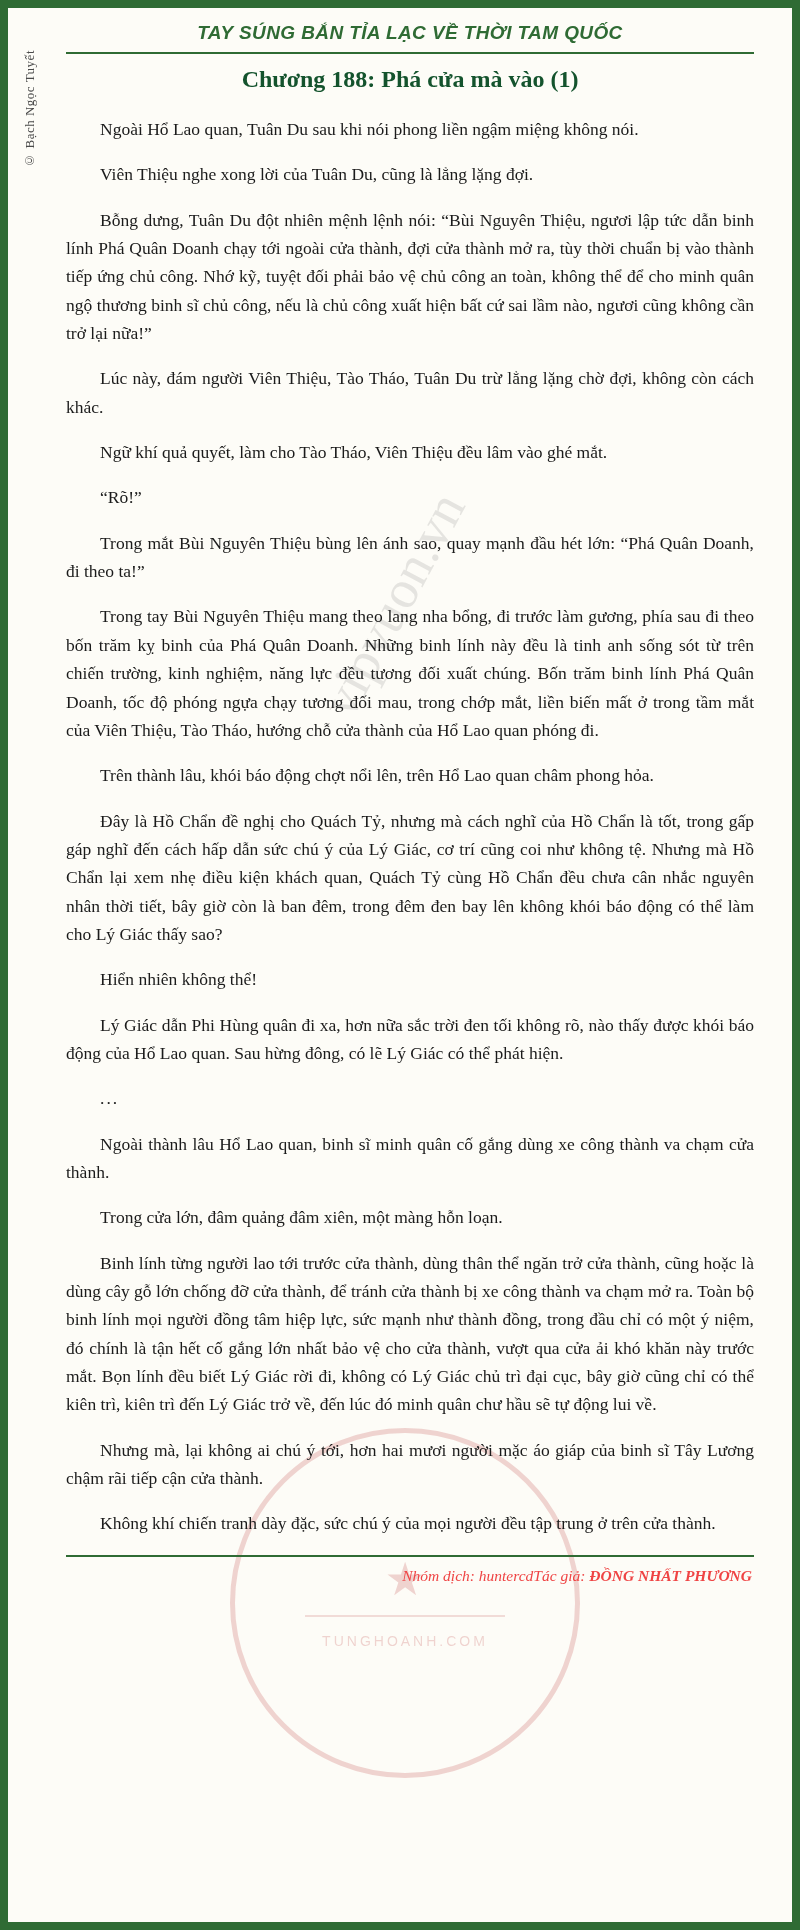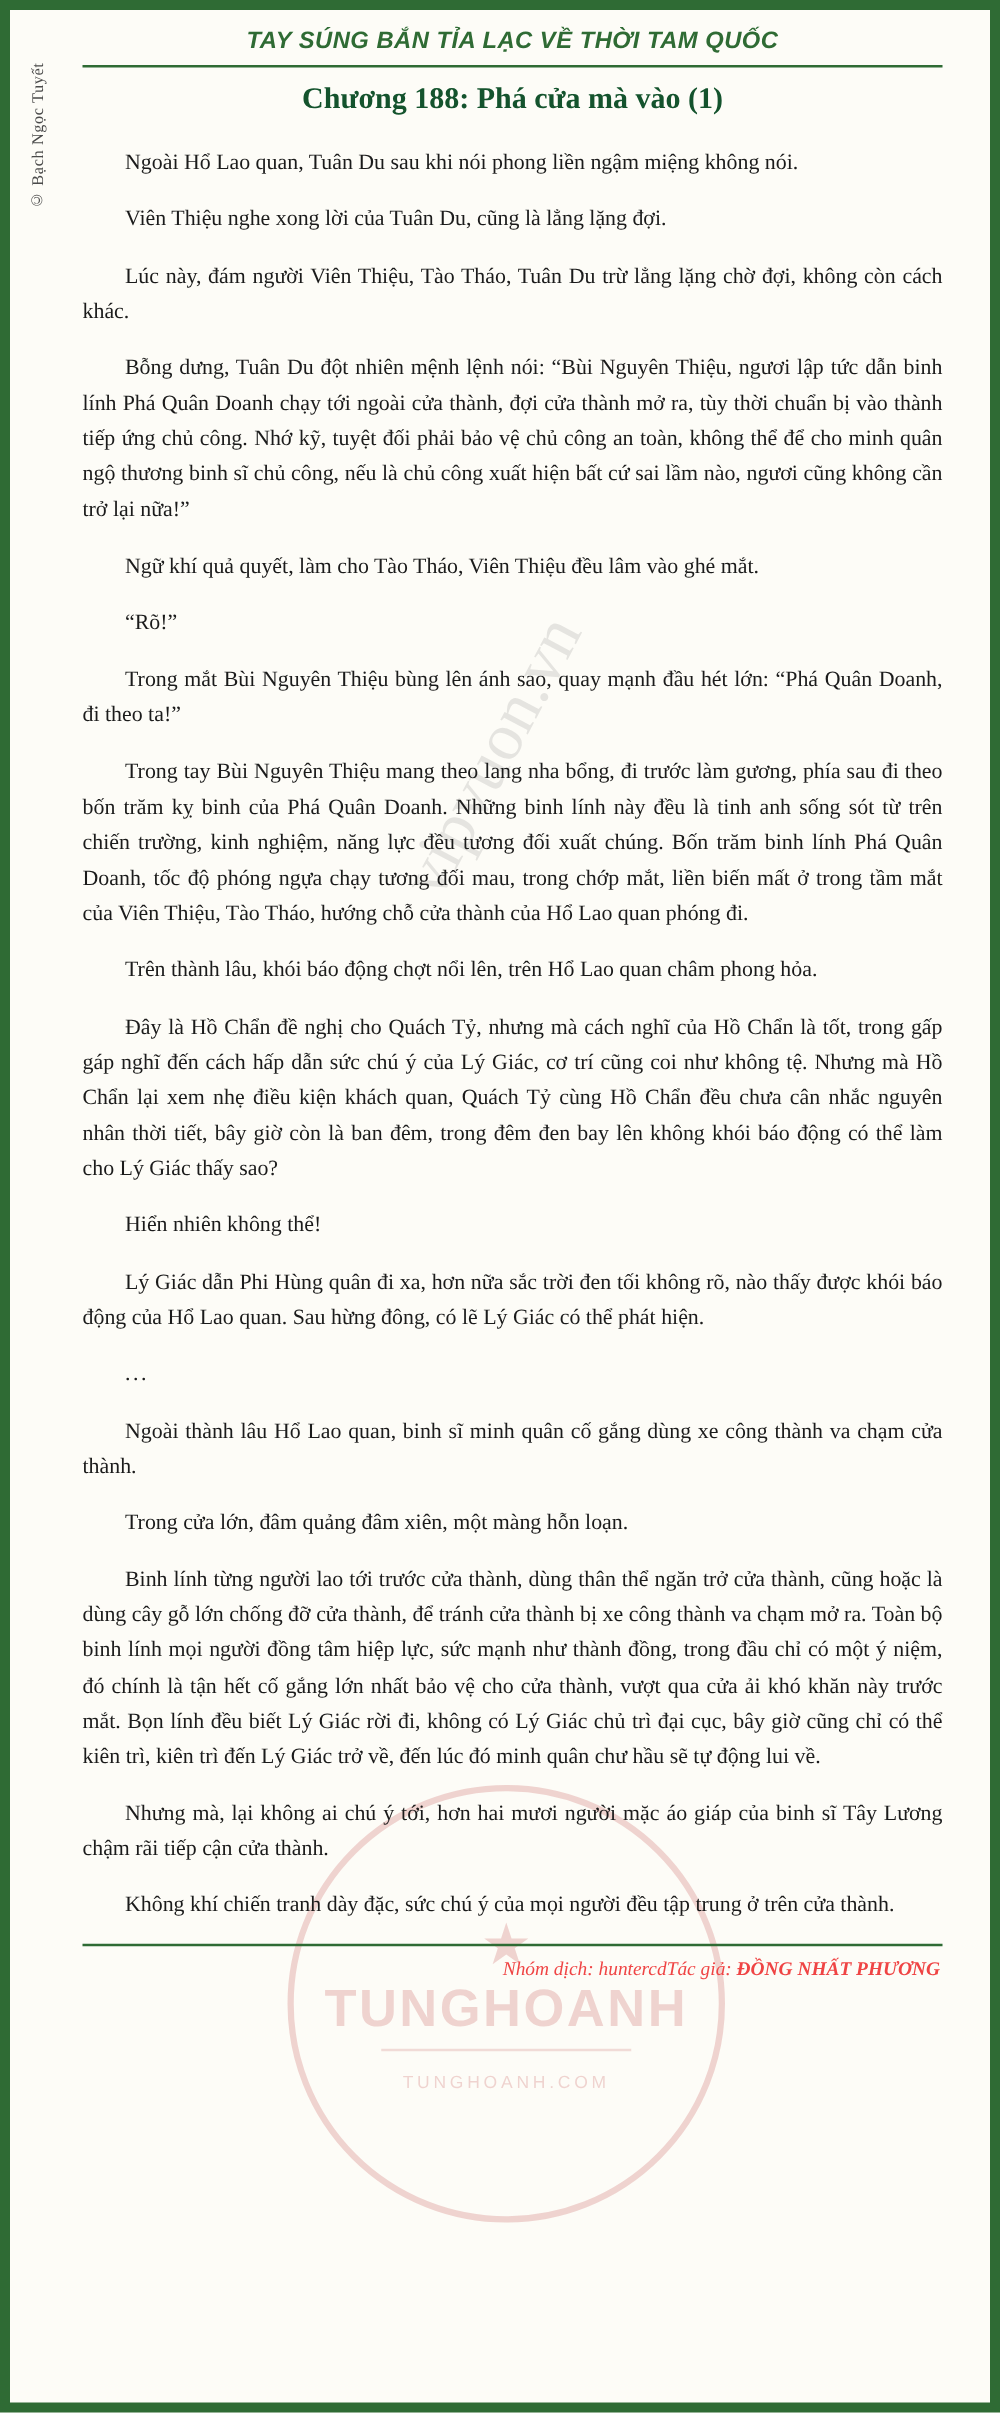--- a/index.html
+++ b/index.html
@@ -168,38 +168,37 @@
 <body>
 
 <div class="page">
 
   <div class="vertical-credit">© Bạch Ngọc Tuyết</div>
 
   <div class="wm-diagonal">vipvuon.vn</div>
 
   <div class="wm-stamp">
     <div class="star">★</div>
-    <div class="brand">TUNGHOANH</div>
     <div class="divider"></div>
     <div class="sub">TUNGHOANH.COM</div>
   </div>
 
   <div class="inner">
 
     <div class="header">
       <div class="book-title">TAY SÚNG BẮN TỈA LẠC VỀ THỜI TAM QUỐC</div>
       <div class="rule"></div>
       <h1 class="chapter-title">Chương 188: Phá cửa mà vào (1)</h1>
     </div>
 
     <div class="content">
       <p>Ngoài Hổ Lao quan, Tuân Du sau khi nói phong liền ngậm miệng không nói.</p>
       <p>Viên Thiệu nghe xong lời của Tuân Du, cũng là lẳng lặng đợi.</p>
+      <p>Bỗng dưng, Tuân Du đột nhiên mệnh lệnh nói: “Bùi Nguyên Thiệu, ngươi lập tức dẫn binh lính Phá Quân Doanh chạy tới ngoài cửa thành, đợi cửa thành mở ra, tùy thời chuẩn bị vào thành tiếp ứng chủ công. Nhớ kỹ, tuyệt đối phải bảo vệ chủ công an toàn, không thể để cho minh quân ngộ thương binh sĩ chủ công, nếu là chủ công xuất hiện bất cứ sai lầm nào, ngươi cũng không cần trở lại nữa!”</p>
       <p>Lúc này, đám người Viên Thiệu, Tào Tháo, Tuân Du trừ lẳng lặng chờ đợi, không còn cách khác.</p>
-      <p>Bỗng dưng, Tuân Du đột nhiên mệnh lệnh nói: “Bùi Nguyên Thiệu, ngươi lập tức dẫn binh lính Phá Quân Doanh chạy tới ngoài cửa thành, đợi cửa thành mở ra, tùy thời chuẩn bị vào thành tiếp ứng chủ công. Nhớ kỹ, tuyệt đối phải bảo vệ chủ công an toàn, không thể để cho minh quân ngộ thương binh sĩ chủ công, nếu là chủ công xuất hiện bất cứ sai lầm nào, ngươi cũng không cần trở lại nữa!”</p>
       <p>Ngữ khí quả quyết, làm cho Tào Tháo, Viên Thiệu đều lâm vào ghé mắt.</p>
       <p>“Rõ!”</p>
       <p>Trong mắt Bùi Nguyên Thiệu bùng lên ánh sao, quay mạnh đầu hét lớn: “Phá Quân Doanh, đi theo ta!”</p>
       <p>Trong tay Bùi Nguyên Thiệu mang theo lang nha bổng, đi trước làm gương, phía sau đi theo bốn trăm kỵ binh của Phá Quân Doanh. Những binh lính này đều là tinh anh sống sót từ trên chiến trường, kinh nghiệm, năng lực đều tương đối xuất chúng. Bốn trăm binh lính Phá Quân Doanh, tốc độ phóng ngựa chạy tương đối mau, trong chớp mắt, liền biến mất ở trong tầm mắt của Viên Thiệu, Tào Tháo, hướng chỗ cửa thành của Hổ Lao quan phóng đi.</p>
       <p>Trên thành lâu, khói báo động chợt nổi lên, trên Hổ Lao quan châm phong hỏa.</p>
       <p>Đây là Hồ Chẩn đề nghị cho Quách Tỷ, nhưng mà cách nghĩ của Hồ Chẩn là tốt, trong gấp gáp nghĩ đến cách hấp dẫn sức chú ý của Lý Giác, cơ trí cũng coi như không tệ. Nhưng mà Hồ Chẩn lại xem nhẹ điều kiện khách quan, Quách Tỷ cùng Hồ Chẩn đều chưa cân nhắc nguyên nhân thời tiết, bây giờ còn là ban đêm, trong đêm đen bay lên không khói báo động có thể làm cho Lý Giác thấy sao?</p>
       <p>Hiển nhiên không thể!</p>
       <p>Lý Giác dẫn Phi Hùng quân đi xa, hơn nữa sắc trời đen tối không rõ, nào thấy được khói báo động của Hổ Lao quan. Sau hừng đông, có lẽ Lý Giác có thể phát hiện.</p>
       <p class="ellipsis">...</p>
       <p>Ngoài thành lâu Hổ Lao quan, binh sĩ minh quân cố gắng dùng xe công thành va chạm cửa thành.</p>

